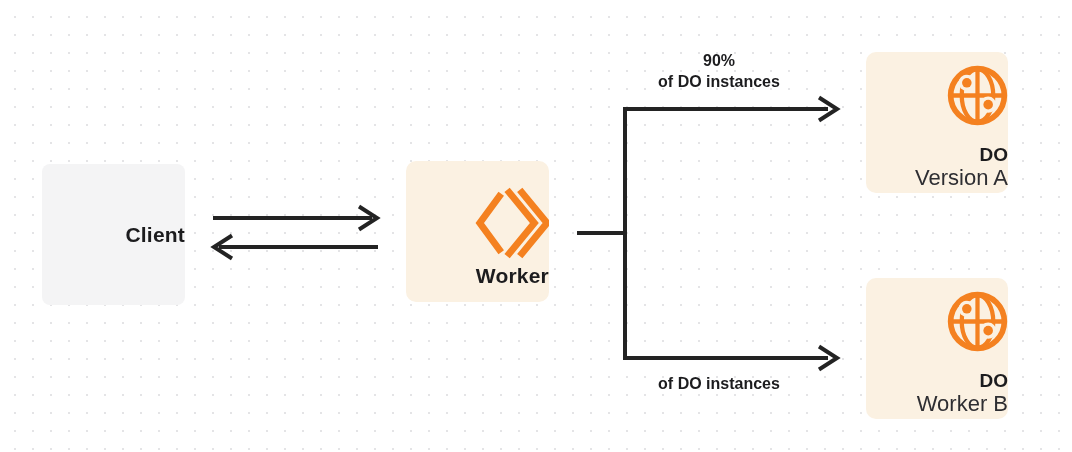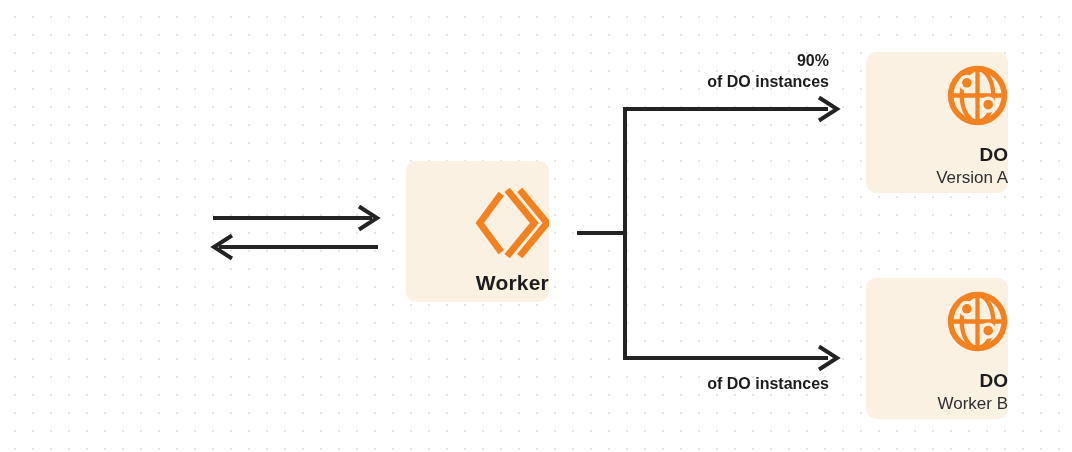--- a/index.html
+++ b/index.html
@@ -63,48 +63,48 @@
   .node--do-a { top: 52px; }
   .node--do-b { top: 278px; }
 
   .node-label {
     font-size: 21px;
     font-weight: bold;
     letter-spacing: 0.2px;
     color: #1c1c1e;
   }
   .node--worker .worker-icon { margin-top: 21px; }
-  .node--worker .node-label  { margin-top: 7px; }
+  .node--worker .node-label  { }
 
   .node--do .globe-icon { margin-top: 13px; }
   .do-title {
     margin-top: 17px;
     font-size: 19px;
     font-weight: bold;
     line-height: 23px;
     color: #1c1c1e;
   }
   .do-subtitle {
-    font-size: 17px;
+    font-size: 22px;
     line-height: 23px;
     color: #2e2e32;
   }
 
   .split-label {
     position: absolute;
     width: 220px;
     text-align: center;
     font-size: 16px;
     font-weight: bold;
     line-height: 20.5px;
     color: #1c1c1e;
   }
   .split-label--top    { left: 609px; top: 51px; }
   .split-label--bottom { left: 609px; top: 374px; }
-  .split-label span { display: block; text-align: right; }
+  .split-label span { display: block; }
 </style>
 </head>
 <body>
 
 <div class="stage">
 
   <svg class="wires" viewBox="0 0 1072 452">
     <g>
       <path class="wire" d="M213 218 H372"></path>
       <path class="wire" d="M359 206.5 L377 218 L359 229.5"></path>
@@ -116,20 +116,23 @@
     <g>
       <path class="wire" d="M577 233 H627"></path>
       <path class="wire" d="M625 107 V360"></path>
       <path class="wire" d="M623 109 H828"></path>
       <path class="wire" d="M819 97.5 L837 109 L819 120.5"></path>
       <path class="wire" d="M623 358 H828"></path>
       <path class="wire" d="M819 346.5 L837 358 L819 369.5"></path>
     </g>
   </svg>
 
+  <div class="node node--client">
+    <span class="node-label">Client</span>
+  </div>
 
   <div class="node node--worker">
     <svg class="worker-icon" width="78" height="82" viewBox="0 0 80 82">
       <g fill="none" stroke="#F48120" stroke-width="7" stroke-linecap="butt" stroke-linejoin="miter">
         <path d="M31 11 L9 41 L31 71"></path>
         <path d="M37 7 L65 41 L37 75"></path>
         <path d="M50 7 L78 41 L50 75"></path>
       </g>
     </svg>
     <span class="node-label">Worker</span>

